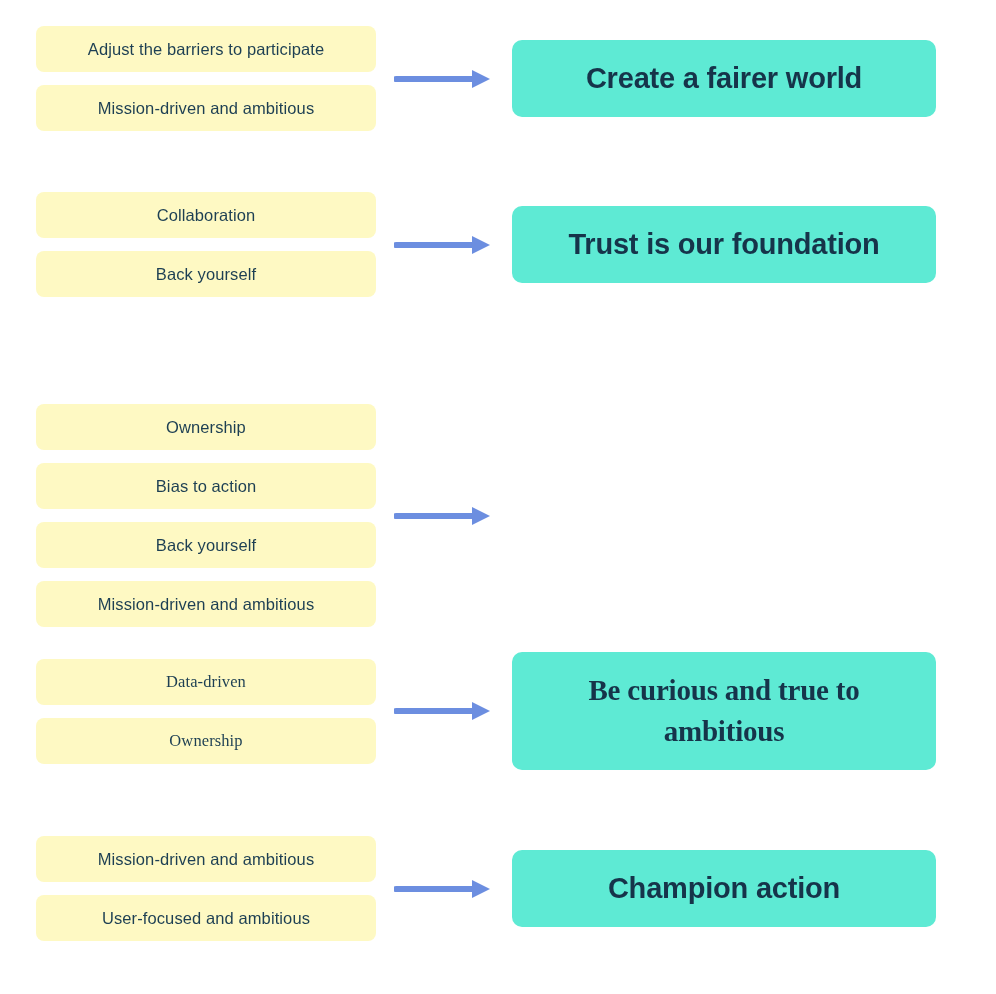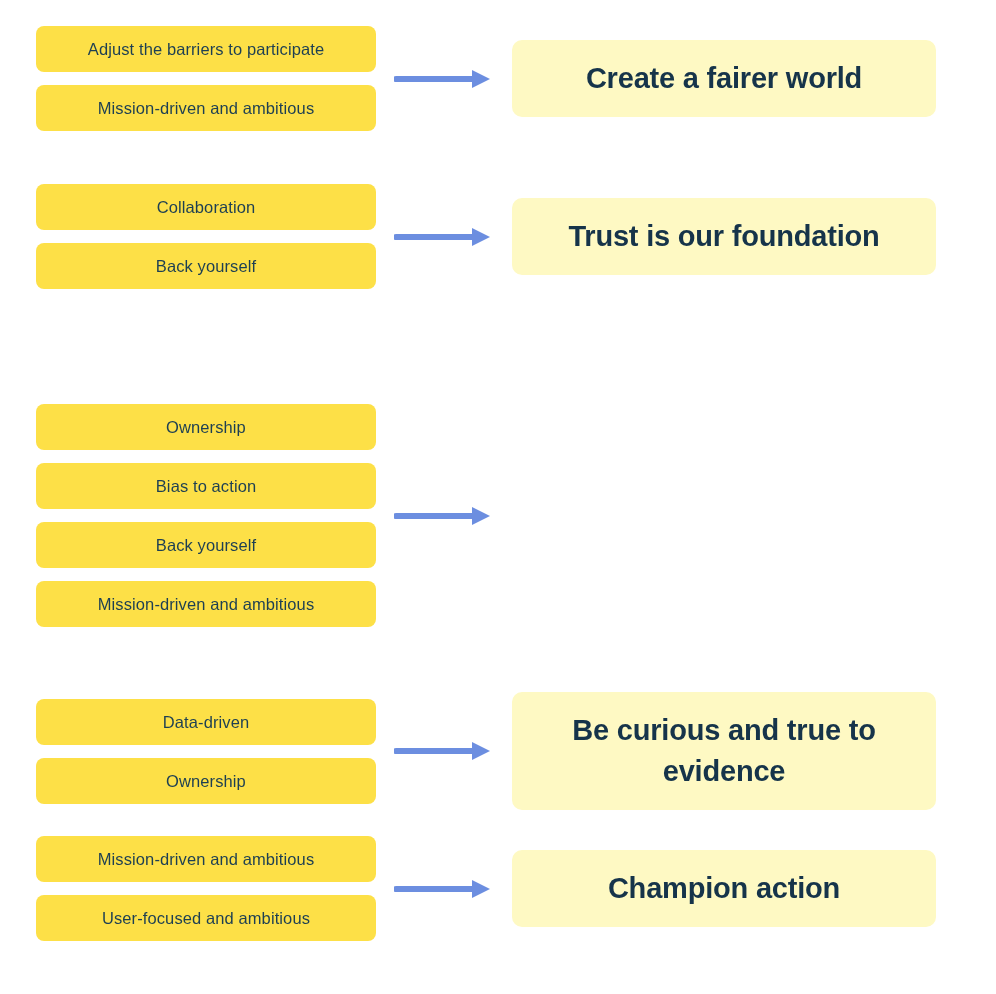--- a/index.html
+++ b/index.html
@@ -29,21 +29,21 @@
   .inputs {
     width: 376px;
     flex: 0 0 376px;
     display: flex;
     flex-direction: column;
     gap: 13px;
     padding-left: 36px;
     box-sizing: border-box;
   }
   .chip {
-    background: #fde047;
+    background: #fef9c3;
     border-radius: 8px;
     height: 46px;
     line-height: 46px;
     text-align: center;
     color: #1d3f53;
     font-size: 16.5px;
     letter-spacing: 0.1px;
   }
   .arrow-cell {
     flex: 0 0 136px;
@@ -54,37 +54,37 @@
   }
   .arrow {
     display: block;
   }
   .outcome-cell {
     flex: 1 1 auto;
     display: flex;
     align-items: center;
   }
   .outcome {
-    background: #fef9c3;
+    background: #5eead4;
     border-radius: 10px;
     width: 424px;
     box-sizing: border-box;
     padding: 18px 24px;
     text-align: center;
     color: #16344a;
     font-size: 29px;
     font-weight: bold;
     line-height: 1.42;
     letter-spacing: -0.2px;
   }
   
   #group-0 { top: 26px; }
-  #group-1 { top: 184px; }
+  #group-1 { top: 192px; }
   #group-2 { top: 404px; }
-  #group-3 { top: 692px; }
+  #group-3 { top: 652px; font-family: Liberation Serif, serif; }
   #group-4 { top: 836px; }
 </style>
 </head>
 <body>
 
 <div class="diagram">
 
   <div class="group" id="group-0">
     <div class="inputs">
       <div class="chip">Adjust the barriers to participate</div>
@@ -137,21 +137,21 @@
       <div class="chip">Data-driven</div>
       <div class="chip">Ownership</div>
     </div>
     <div class="arrow-cell">
       <svg class="arrow" width="100" height="24" viewBox="0 0 100 24">
         <line x1="2" y1="12" x2="82" y2="12" stroke="#6c8ee0" stroke-width="6" stroke-linecap="round"></line>
         <path d="M78 3 L96 12 L78 21 Z" fill="#6c8ee0"></path>
       </svg>
     </div>
     <div class="outcome-cell">
-      <div class="outcome">Be curious and true to evidence</div>
+      <div class="outcome">Be curious and true to ambitious</div>
     </div>
   </div>
 
   <div class="group" id="group-4">
     <div class="inputs">
       <div class="chip">Mission-driven and ambitious</div>
       <div class="chip">User-focused and ambitious</div>
     </div>
     <div class="arrow-cell">
       <svg class="arrow" width="100" height="24" viewBox="0 0 100 24">

